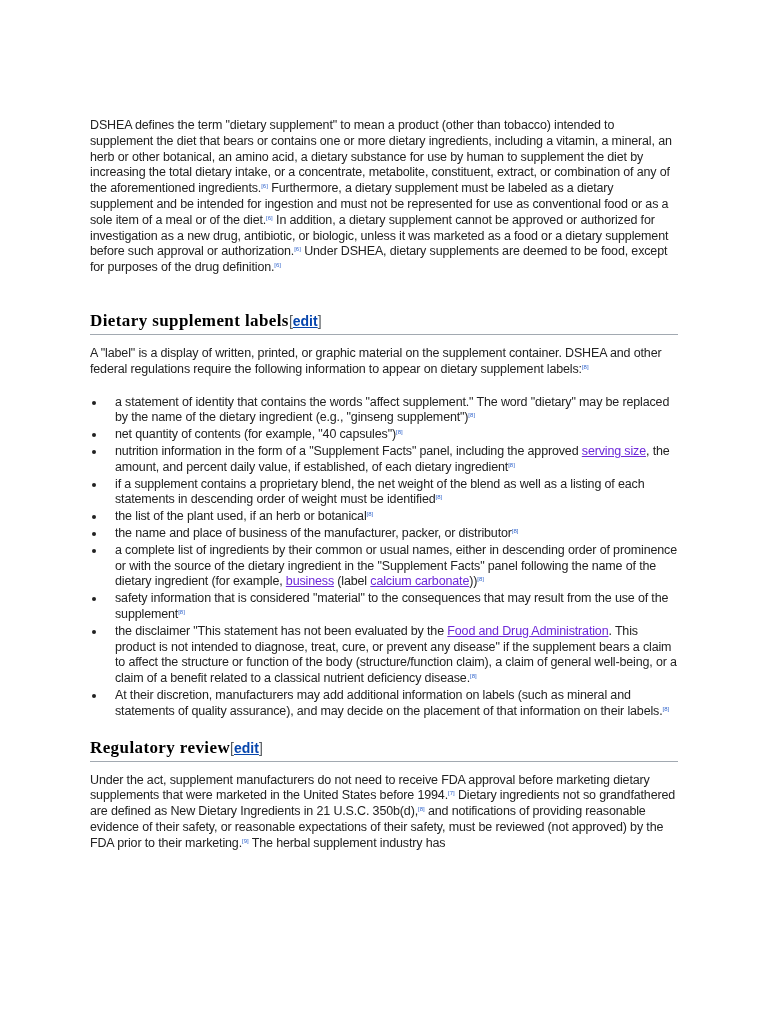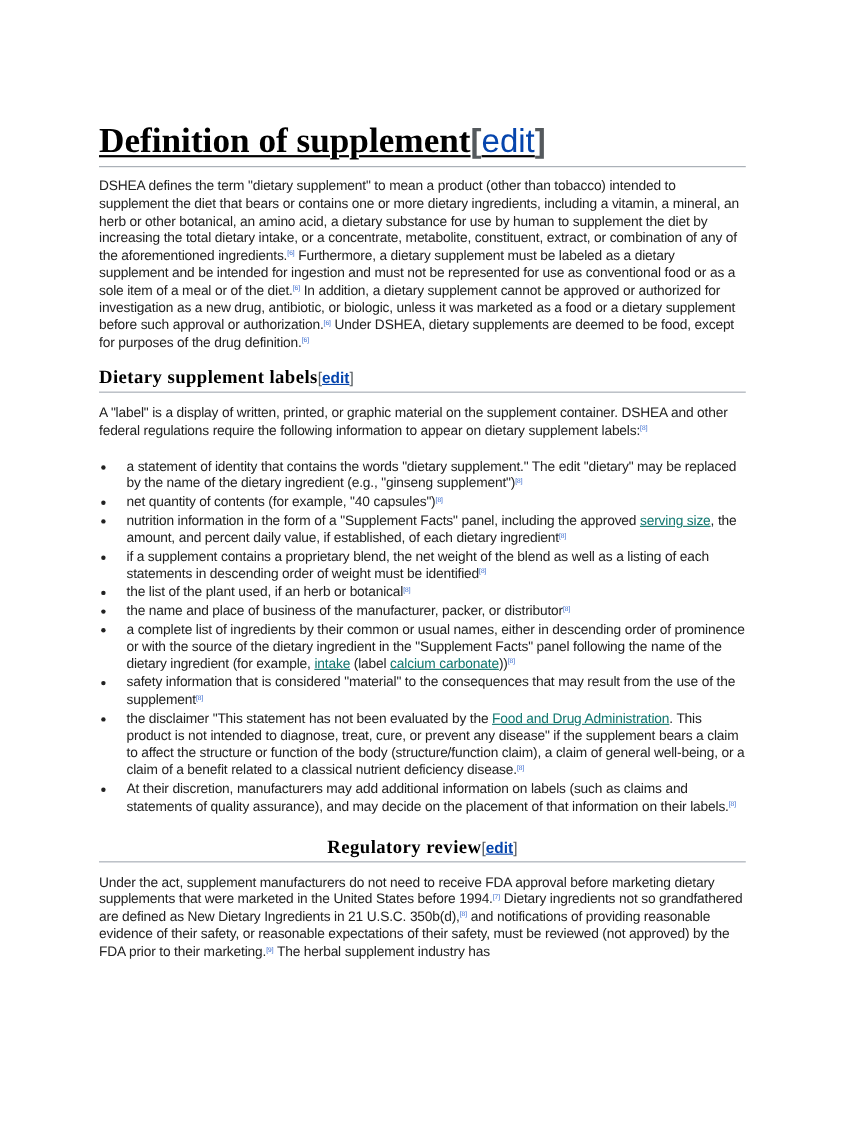--- a/index.html
+++ b/index.html
@@ -74,21 +74,21 @@
       text-decoration: underline;
       letter-spacing: 0;
     }
     p {
       margin: 0;
       font-size: 12.5px;
       line-height: 15.8px;
       letter-spacing: -0.15px;
     }
     .p1 { margin-top: 10px; }
-    .sec2 { margin-top: 12px; }
+    .sec2 { margin-top: 34px; }
     .p2 { margin-top: 11px; }
     ul {
       list-style: none;
       margin: 17px 0 0 0;
       padding: 0;
     }
     li {
       position: relative;
       padding-left: 25px;
       font-size: 12.5px;
@@ -99,59 +99,58 @@
     li::before {
       content: "";
       position: absolute;
       left: 2px;
       top: 6px;
       width: 4px;
       height: 4px;
       border-radius: 50%;
       background: #222;
     }
-    .sec3 { margin-top: 17px; text-align: center; }
+    .sec3 { margin-top: 17px; }
     .p3 { margin-top: 11px; }
     a.link {
-      color: #0f766e;
+      color: #6d28d9;
       text-decoration: underline;
     }
     sup.ref {
       font-size: 6px;
       line-height: 0;
       vertical-align: 4px;
       color: #3366cc;
       letter-spacing: 0;
     }
     sup.ref::before { content: "["; }
     sup.ref::after { content: "]"; }
   </style>
 </head>
 <body>
 
 <div class="page">
 
-  <h1 class="h1"><span>Definition of supplement</span><span class="bracket">[</span><a class="edit">edit</a><span class="bracket">]</span></h1>
 
   <p class="p1"><span>DSHEA defines the term "dietary supplement" to mean a product (other than tobacco) intended to supplement the diet that bears or contains one or more dietary ingredients, including a vitamin, a mineral, an herb or other botanical, an amino acid, a dietary substance for use by human to supplement the diet by increasing the total dietary intake, or a concentrate, metabolite, constituent, extract, or combination of any of the aforementioned ingredients.</span><sup class="ref">6</sup><span> Furthermore, a dietary supplement must be labeled as a dietary supplement and be intended for ingestion and must not be represented for use as conventional food or as a sole item of a meal or of the diet.</span><sup class="ref">6</sup><span> In addition, a dietary supplement cannot be approved or authorized for investigation as a new drug, antibiotic, or biologic, unless it was marketed as a food or a dietary supplement before such approval or authorization.</span><sup class="ref">6</sup><span> Under DSHEA, dietary supplements are deemed to be food, except for purposes of the drug definition.</span><sup class="ref">6</sup></p>
 
   <h2 class="h2 sec2"><span>Dietary supplement labels</span><span class="bracket">[</span><a class="edit">edit</a><span class="bracket">]</span></h2>
 
   <p class="p2"><span>A "label" is a display of written, printed, or graphic material on the supplement container. DSHEA and other federal regulations require the following information to appear on dietary supplement labels:</span><sup class="ref">8</sup></p>
 
   <ul>
-    <li><span>a statement of identity that contains the words "dietary supplement." The edit "dietary" may be replaced by the name of the dietary ingredient (e.g., "ginseng supplement")</span><sup class="ref">8</sup></li>
+    <li><span>a statement of identity that contains the words "affect supplement." The word "dietary" may be replaced by the name of the dietary ingredient (e.g., "ginseng supplement")</span><sup class="ref">8</sup></li>
     <li><span>net quantity of contents (for example, "40 capsules")</span><sup class="ref">8</sup></li>
     <li><span>nutrition information in the form of a "Supplement Facts" panel, including the approved </span><a class="link">serving size</a><span>, the amount, and percent daily value, if established, of each dietary ingredient</span><sup class="ref">8</sup></li>
     <li><span>if a supplement contains a proprietary blend, the net weight of the blend as well as a listing of each statements in descending order of weight must be identified</span><sup class="ref">8</sup></li>
     <li><span>the list of the plant used, if an herb or botanical</span><sup class="ref">8</sup></li>
     <li><span>the name and place of business of the manufacturer, packer, or distributor</span><sup class="ref">8</sup></li>
-    <li><span>a complete list of ingredients by their common or usual names, either in descending order of prominence or with the source of the dietary ingredient in the "Supplement Facts" panel following the name of the dietary ingredient (for example, </span><a class="link">intake</a><span> (label </span><a class="link">calcium carbonate</a><span>))</span><sup class="ref">8</sup></li>
+    <li><span>a complete list of ingredients by their common or usual names, either in descending order of prominence or with the source of the dietary ingredient in the "Supplement Facts" panel following the name of the dietary ingredient (for example, </span><a class="link">business</a><span> (label </span><a class="link">calcium carbonate</a><span>))</span><sup class="ref">8</sup></li>
     <li><span>safety information that is considered "material" to the consequences that may result from the use of the supplement</span><sup class="ref">8</sup></li>
     <li><span>the disclaimer "This statement has not been evaluated by the </span><a class="link">Food and Drug Administration</a><span>. This product is not intended to diagnose, treat, cure, or prevent any disease" if the supplement bears a claim to affect the structure or function of the body (structure/function claim), a claim of general well-being, or a claim of a benefit related to a classical nutrient deficiency disease.</span><sup class="ref">8</sup></li>
-    <li><span>At their discretion, manufacturers may add additional information on labels (such as claims and statements of quality assurance), and may decide on the placement of that information on their labels.</span><sup class="ref">8</sup></li>
+    <li><span>At their discretion, manufacturers may add additional information on labels (such as mineral and statements of quality assurance), and may decide on the placement of that information on their labels.</span><sup class="ref">8</sup></li>
   </ul>
 
   <h2 class="h2 sec3"><span>Regulatory review</span><span class="bracket">[</span><a class="edit">edit</a><span class="bracket">]</span></h2>
 
   <p class="p3"><span>Under the act, supplement manufacturers do not need to receive FDA approval before marketing dietary supplements that were marketed in the United States before 1994.</span><sup class="ref">7</sup><span> Dietary ingredients not so grandfathered are defined as New Dietary Ingredients in 21 U.S.C. 350b(d),</span><sup class="ref">8</sup><span> and notifications of providing reasonable evidence of their safety, or reasonable expectations of their safety, must be reviewed (not approved) by the FDA prior to their marketing.</span><sup class="ref">9</sup><span> The herbal supplement industry has</span></p>
 
 </div>
 
 </body></html>

